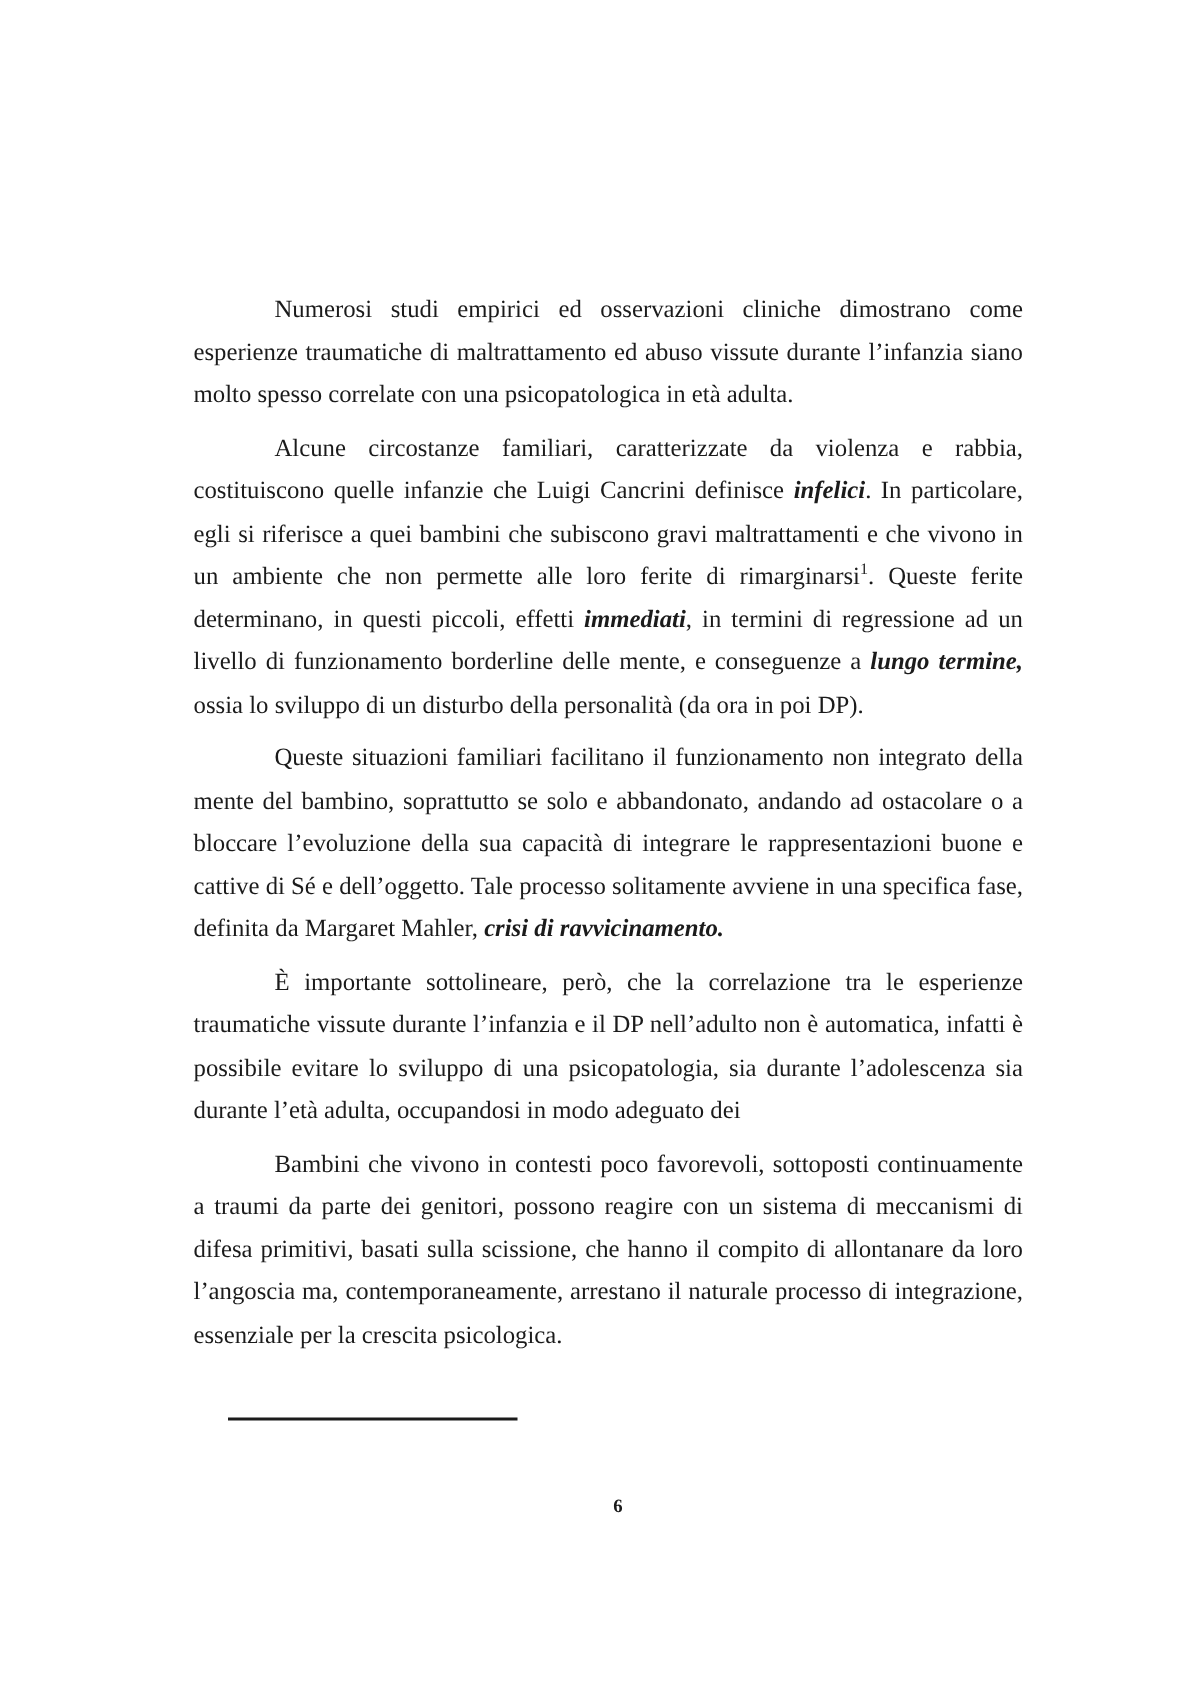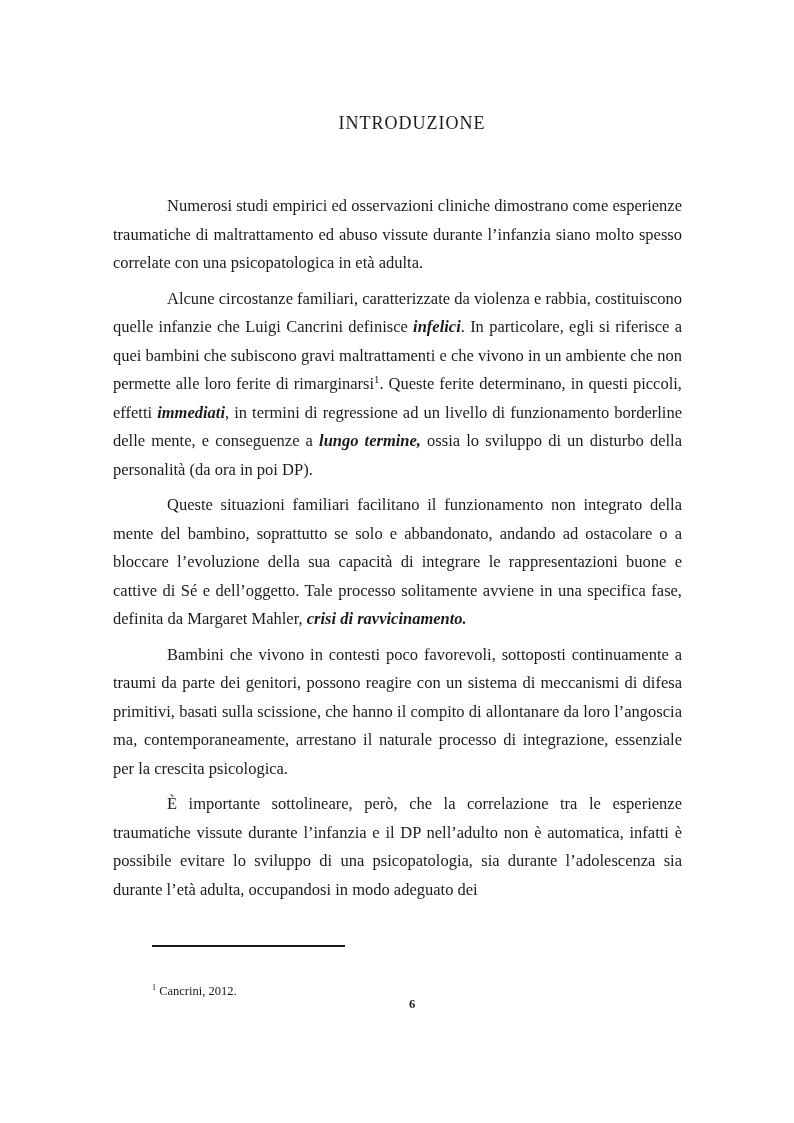--- a/index.html
+++ b/index.html
@@ -30,21 +30,21 @@
   .body-text {
     position: absolute;
     top: 192px;
     left: 113px;
     width: 569px;
     font-size: 16.5px;
     line-height: 28.5px;
     text-align: justify;
   }
   .body-text p {
-    margin: 0 0 7px 0;
+    margin: 0 0 7px 16px;
     text-indent: 54px;
   }
   .body-text em {
     font-style: italic;
     font-weight: bold;
   }
   sup {
     font-size: 0.65em;
     line-height: 0;
     vertical-align: super;
@@ -75,29 +75,27 @@
     text-align: center;
     font-size: 12.5px;
     font-weight: bold;
   }
 </style>
 </head>
 <body>
 
 <div class="page">
 
-  <h1 class="section-title">INTRODUZIONE</h1>
 
   <div class="body-text">
       <p><span>Numerosi studi empirici ed osservazioni cliniche dimostrano come esperienze traumatiche di maltrattamento ed abuso vissute durante l’infanzia siano molto spesso correlate con una psicopatologica in età adulta.</span></p>
       <p><span>Alcune circostanze familiari, caratterizzate da violenza e rabbia, costituiscono quelle infanzie che Luigi Cancrini definisce </span><em>infelici</em><span>. In particolare, egli si riferisce a quei bambini che subiscono gravi maltrattamenti e che vivono in un ambiente che non permette alle loro ferite di rimarginarsi</span><sup>1</sup><span>. Queste ferite determinano, in questi piccoli, effetti </span><em>immediati</em><span>, in termini di regressione ad un livello di funzionamento borderline delle mente, e conseguenze a </span><em>lungo termine,</em><span> ossia lo sviluppo di un disturbo della personalità (da ora in poi DP).</span></p>
       <p><span>Queste situazioni familiari facilitano il funzionamento non integrato della mente del bambino, soprattutto se solo e abbandonato, andando ad ostacolare o a bloccare l’evoluzione della sua capacità di integrare le rappresentazioni buone e cattive di Sé e dell’oggetto. Tale processo solitamente avviene in una specifica fase, definita da Margaret Mahler, </span><em>crisi di ravvicinamento.</em></p>
+      <p><span>È importante sottolineare, però, che la correlazione tra le esperienze traumatiche vissute durante l’infanzia e il DP nell’adulto non è automatica, infatti è possibile evitare lo sviluppo di una psicopatologia, sia durante l’adolescenza sia durante l’età adulta, occupandosi in modo adeguato dei</span></p>
       <p><span>Bambini che vivono in contesti poco favorevoli, sottoposti continuamente a traumi da parte dei genitori, possono reagire con un sistema di meccanismi di difesa primitivi, basati sulla scissione, che hanno il compito di allontanare da loro l’angoscia ma, contemporaneamente, arrestano il naturale processo di integrazione, essenziale per la crescita psicologica.</span></p>
-      <p><span>È importante sottolineare, però, che la correlazione tra le esperienze traumatiche vissute durante l’infanzia e il DP nell’adulto non è automatica, infatti è possibile evitare lo sviluppo di una psicopatologia, sia durante l’adolescenza sia durante l’età adulta, occupandosi in modo adeguato dei</span></p>
     </div>
 
   <hr class="footnote-separator">
 
-  <div class="footnote"><sup>1</sup><span> Cancrini, 2012.</span></div>
 
   <div class="page-number">6</div>
 
 </div>
 
 </body></html>

